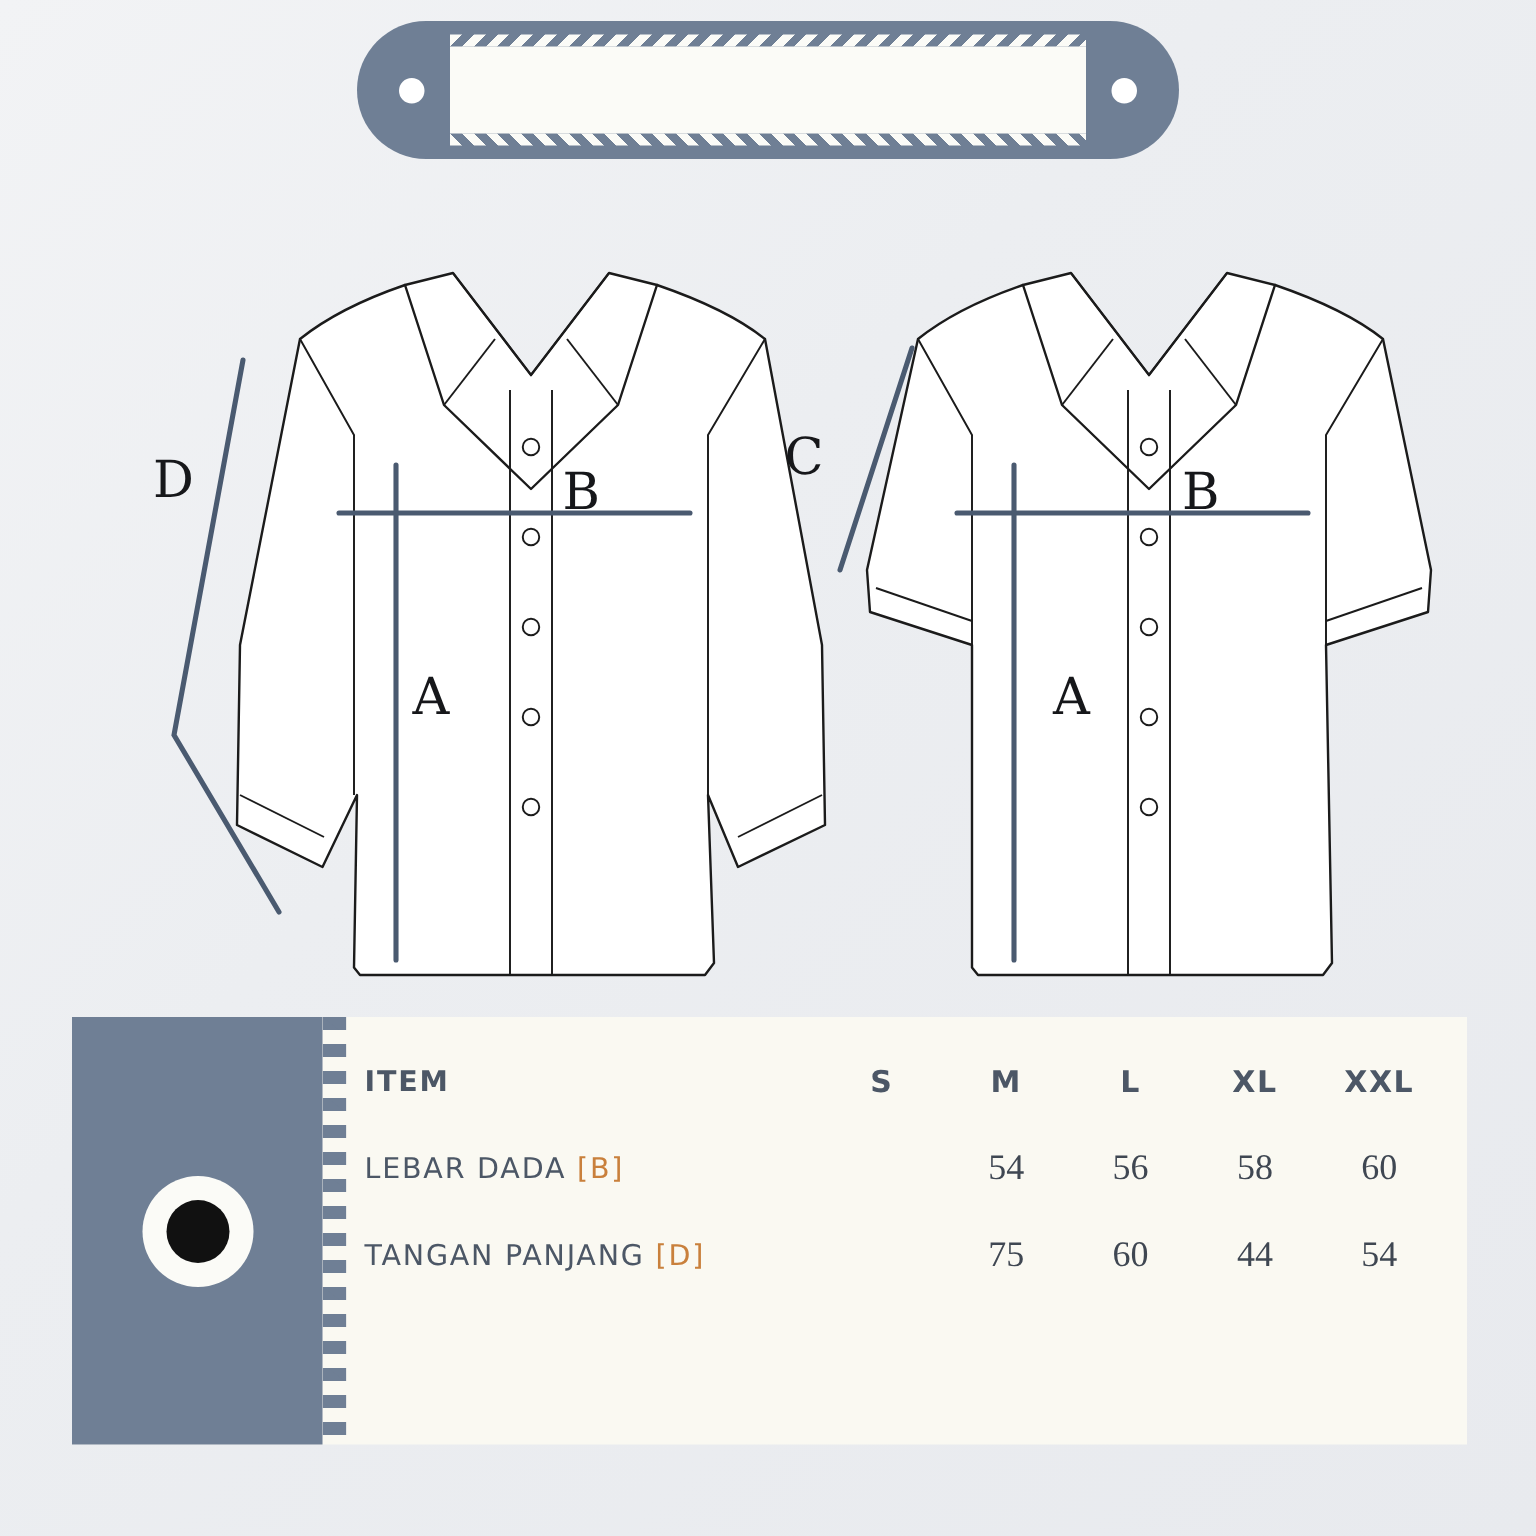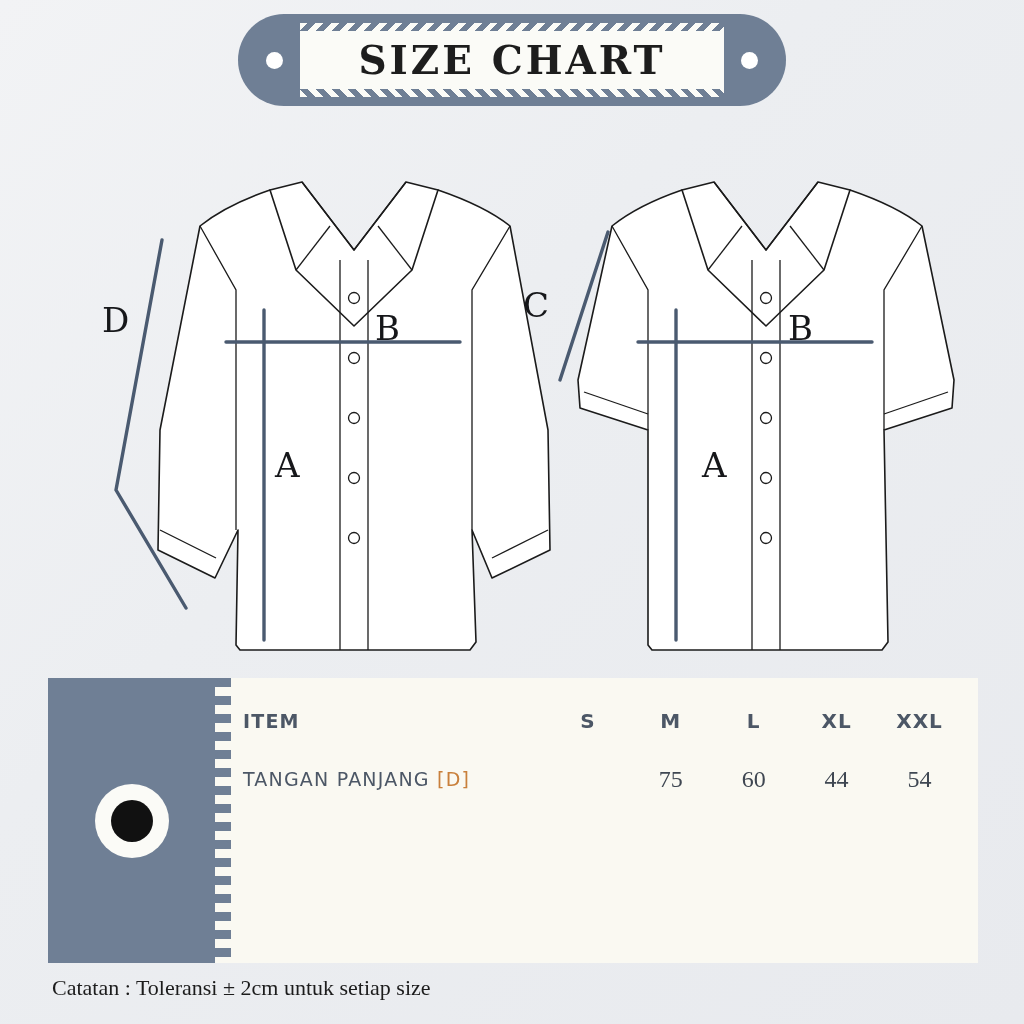--- a/index.html
+++ b/index.html
@@ -216,21 +216,20 @@
 
 <div id="page">
 
   <div class="title-plaque">
     <div class="plaque-bg"></div>
     <div class="plaque-hole left"></div>
     <div class="plaque-hole right"></div>
     <div class="plaque-label"></div>
     <div class="zigzag-top"></div>
     <div class="zigzag-bottom"></div>
-    <div class="plaque-title">SIZE CHART</div>
   </div>
 
   <div class="shirts">
     <svg width="944" height="540" viewBox="0 0 944 540">
       <defs>
         <style>
           .outline { fill: #ffffff; stroke: #1b1b1b; stroke-width: 1.6; stroke-linejoin: round; stroke-linecap: round; }
           .thin { fill: none; stroke: #1b1b1b; stroke-width: 1.3; }
           .btn { fill: #ffffff; stroke: #1b1b1b; stroke-width: 1.3; }
           .measure { fill: none; stroke: #4a5a70; stroke-width: 3.4; stroke-linecap: round; }
@@ -317,27 +316,37 @@
           <th class="col-size">S</th>
           <th class="col-size">M</th>
           <th class="col-size">L</th>
           <th class="col-size">XL</th>
           <th class="col-size">XXL</th>
         </tr>
       </thead>
       <tbody>
         <tr>
           <td class="col-item">
+            <span>LEBAR DADA</span>
+            <span class="code">[B]</span>
+          </td>
+          <td class="col-val"></td>
+          <td class="col-val">54</td>
+          <td class="col-val">56</td>
+          <td class="col-val">58</td>
+          <td class="col-val">60</td>
+        </tr>
+        <tr>
+          <td class="col-item">
             <span>TANGAN PANJANG</span>
             <span class="code">[D]</span>
           </td>
           <td class="col-val"></td>
           <td class="col-val">75</td>
           <td class="col-val">60</td>
           <td class="col-val">44</td>
           <td class="col-val">54</td>
         </tr>
       </tbody>
     </table>
   </div>
 
-  <div class="note">Catatan : Toleransi  ± 2cm untuk setiap size</div>
 </div>
 
 </body></html>

